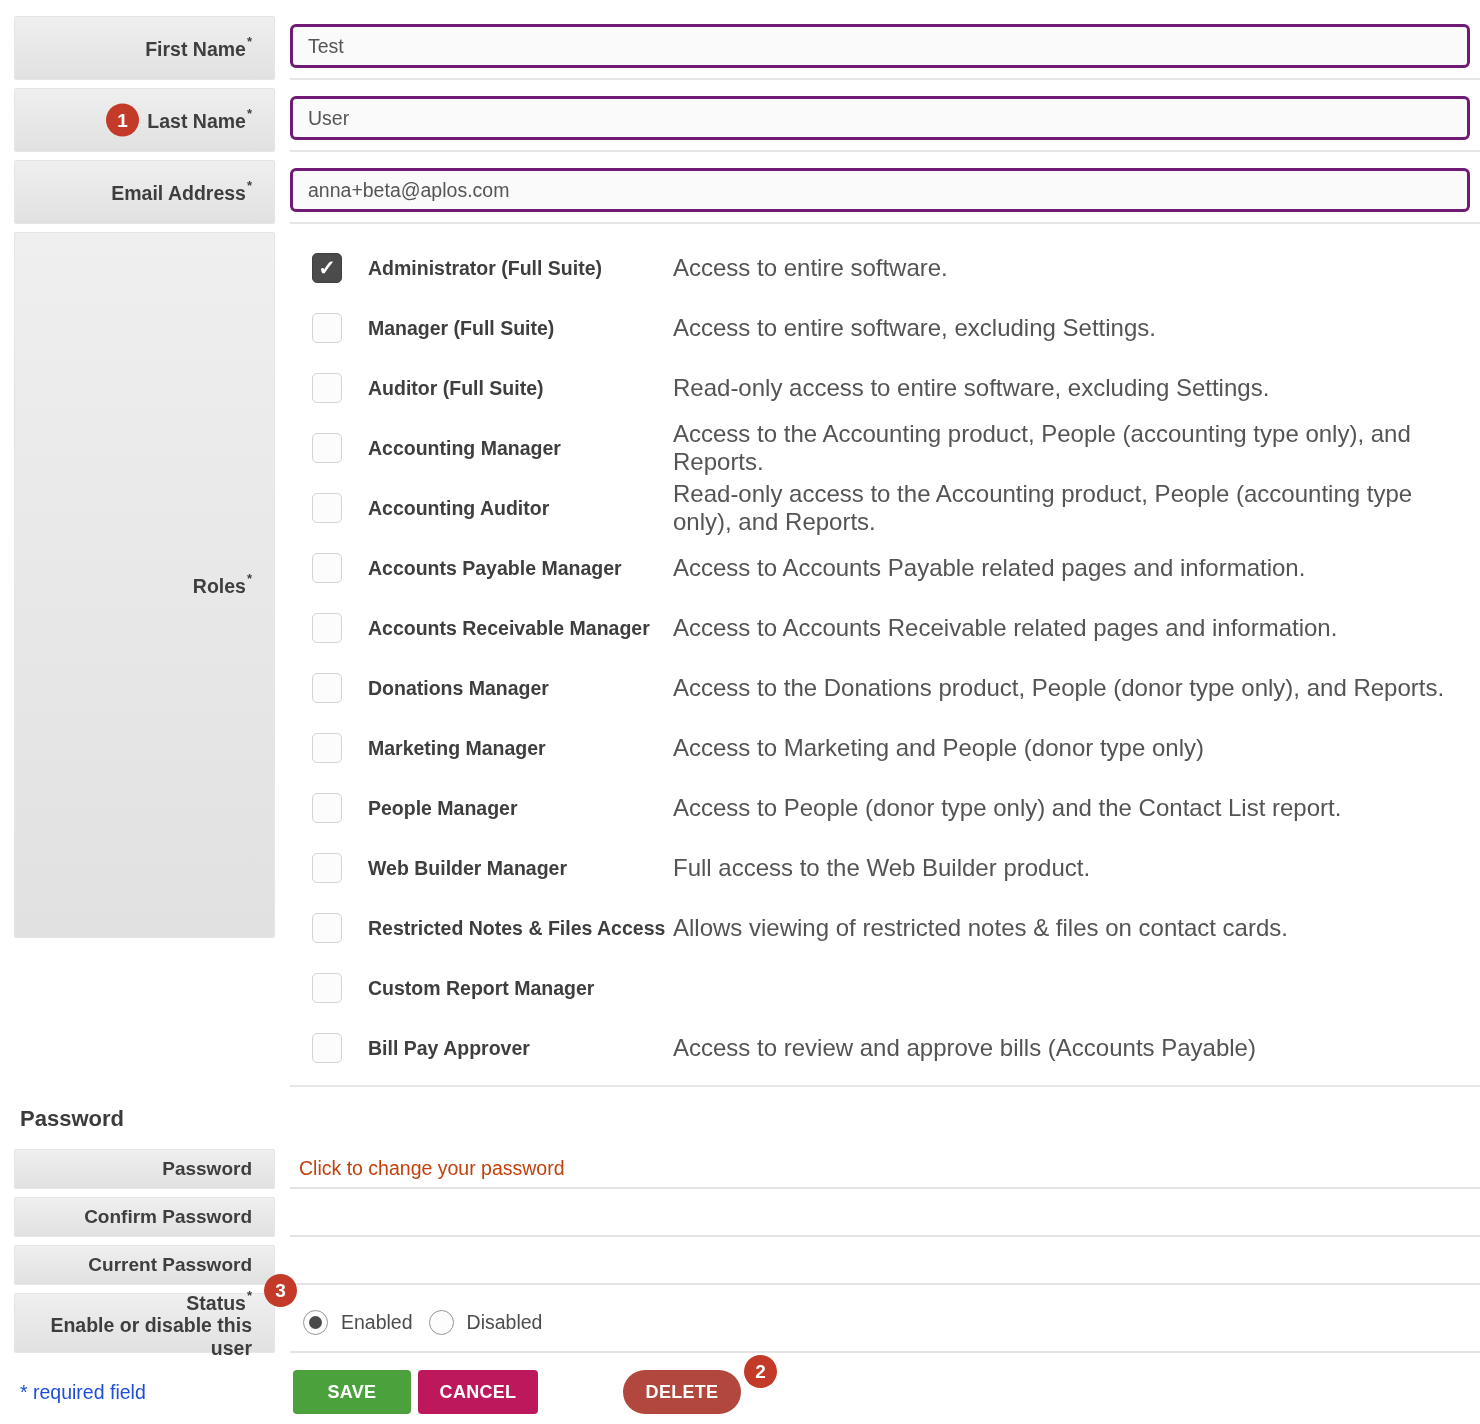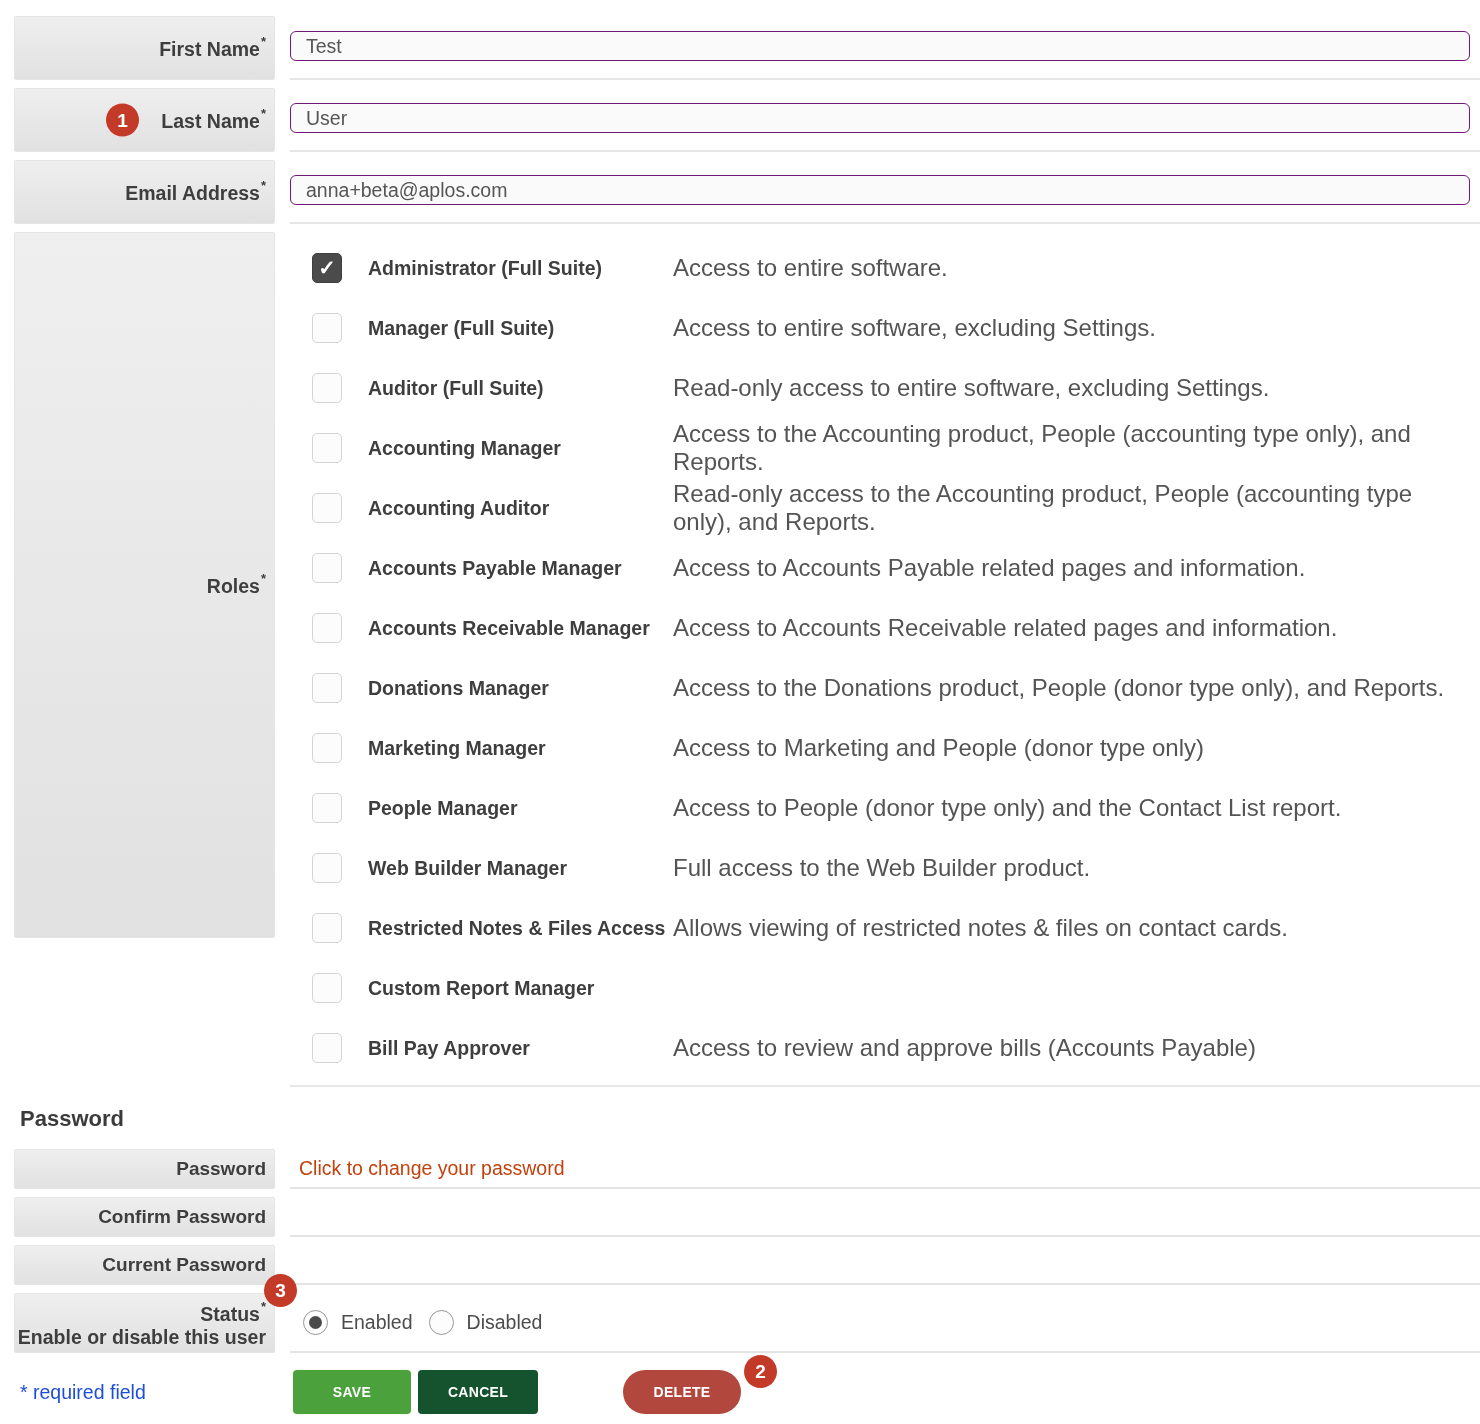--- a/index.html
+++ b/index.html
@@ -16,38 +16,38 @@
     background:#fff;
   }
   .form-row { display:flex; align-items:stretch; padding-left:14px; margin-bottom:8px; }
 
   .label-box {
     width:261px; flex:none;
     background:linear-gradient(180deg,#f0efef 0%, #e2e1e1 100%);
     border:1px solid #e6e5e5;
     border-radius:2px;
     display:flex; align-items:center; justify-content:flex-end;
-    padding-right:8px;
+    padding-right:22px;
     font-weight:700; font-size:19.5px; color:#3f3e3e;
     position:relative;
     text-align:right;
   }
   sup.req { font-size:13px; position:relative; top:-2px; margin-left:1px; }
 
   .field-label { height:64px; }
   .field-content {
     flex:1; margin-left:15px;
     border-bottom:2px solid #e7e6e6;
     display:flex; align-items:center;
     height:64px; padding-bottom:2px;
   }
   .text-input {
-    flex:1; height:30px; margin-right:10px;
+    flex:1; height:44px; margin-right:10px;
     background:#fafafa;
-    border:1px solid #701a75; border-radius:6px;
+    border:3px solid #701a75; border-radius:6px;
     font-family:inherit; font-size:19.5px; color:#555;
     padding:0 15px; outline:none;
   }
 
   
   .roles-label { height:706px; }
   .roles-content {
     flex:1; margin-left:15px;
     border-bottom:2px solid #e7e6e6;
     padding-top:6px; padding-bottom:7px;
@@ -106,25 +106,25 @@
     content:""; position:absolute; left:5px; top:5px; right:5px; bottom:5px;
     background:#4a4a4a; border-radius:50%;
   }
   .radio-label { font-size:19.5px; color:#4c4c4c; margin-right:12px; }
 
   
   .footer-row { display:flex; align-items:center; margin-top:17px; padding-left:20px; }
   .required-note { width:253px; flex:none; font-size:19.5px; color:#1d4ed8; }
   .btn {
     height:44px; border:none; border-radius:4px;
-    color:#fff; font-family:inherit; font-weight:700; font-size:14px;
+    color:#fff; font-family:inherit; font-weight:700; font-size:18px;
     cursor:pointer; letter-spacing:0.3px;
   }
   .btn-save   { width:118px; margin-left:20px; background:#4ba23d; }
-  .btn-cancel { width:120px; margin-left:7px;  background:#14532d; }
+  .btn-cancel { width:120px; margin-left:7px;  background:#be185d; }
   .delete-wrap { position:relative; margin-left:85px; display:inline-block; }
   .btn-delete { width:118px; background:#b2473e;border-radius:22px; }
 
   
   .badge {
     width:33px; height:33px; border-radius:50%;
     background:#c43a28; color:#fff;
     font-size:19px; font-weight:700;
     display:flex; align-items:center; justify-content:center;
     position:absolute; z-index:3;

